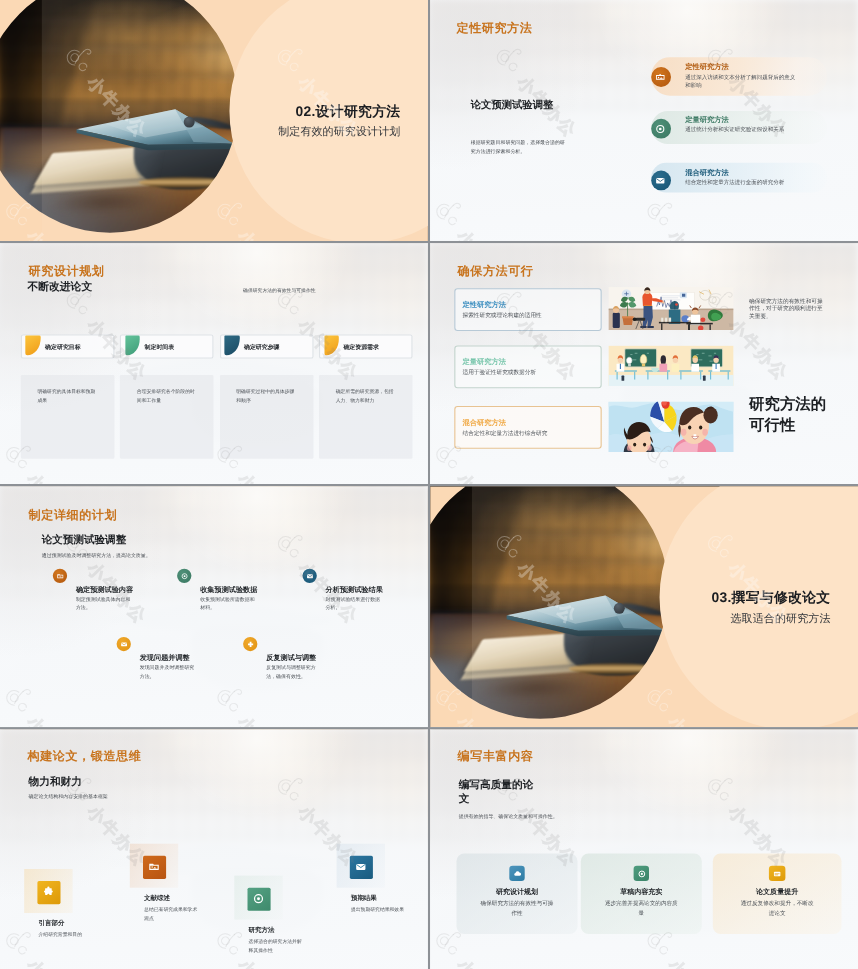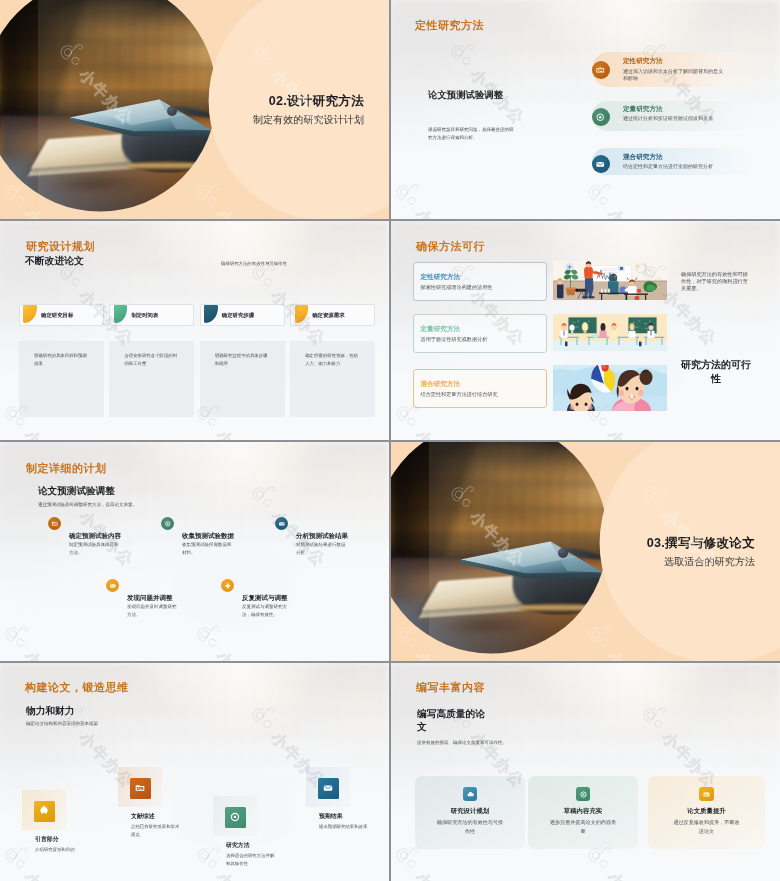--- a/index.html
+++ b/index.html
@@ -190,22 +190,22 @@
   .s4-d{position:absolute;left:6.5px;top:20px;width:122px;font-size:5.15px;color:#4b5056;line-height:1.7;}
   .s4-box.b1 .s4-t{color:#3d8fc0;}
   .s4-box.b2 .s4-t{color:#79c6ac;}
   .s4-box.b3 .s4-t{color:#f0a945;}
   .s4-img{position:absolute;left:162px;width:114px;overflow:hidden;}
   .s4-img svg{display:block;width:100%;height:100%;}
   .s4-img.i1{top:40px;height:39px;}
   .s4-img.i2{top:93px;height:37px;}
   .s4-img.i3{top:144px;height:46px;}
   .s4-note{position:absolute;left:290px;top:50px;width:68px;font-size:5.15px;color:#474c52;line-height:1.32;}
-  .s4-lead{position:absolute;left:290px;top:137px;width:70px;font-size:10px;font-weight:bold;
-     color:#1c1f23;line-height:1.38;text-align:center;}
+  .s4-lead{position:absolute;left:290px;top:137px;width:70px;font-size:14px;font-weight:bold;
+     color:#1c1f23;line-height:1.38;}
 
   
   .s5-h{left:26px;top:19px;font-size:11px;}
   .s5-lead{position:absolute;left:38px;top:43px;font-size:9.6px;font-weight:bold;color:#1c1f23;}
   .s5-desc{position:absolute;left:38px;top:60px;font-size:4.5px;color:#474c52;}
   .s5-item{position:absolute;width:78px;}
   .s5-item.n1{left:48px;top:75px;}
   .s5-item.n2{left:161px;top:75px;}
   .s5-item.n3{left:275px;top:75px;}
   .s5-item.n4{left:106px;top:137px;}

